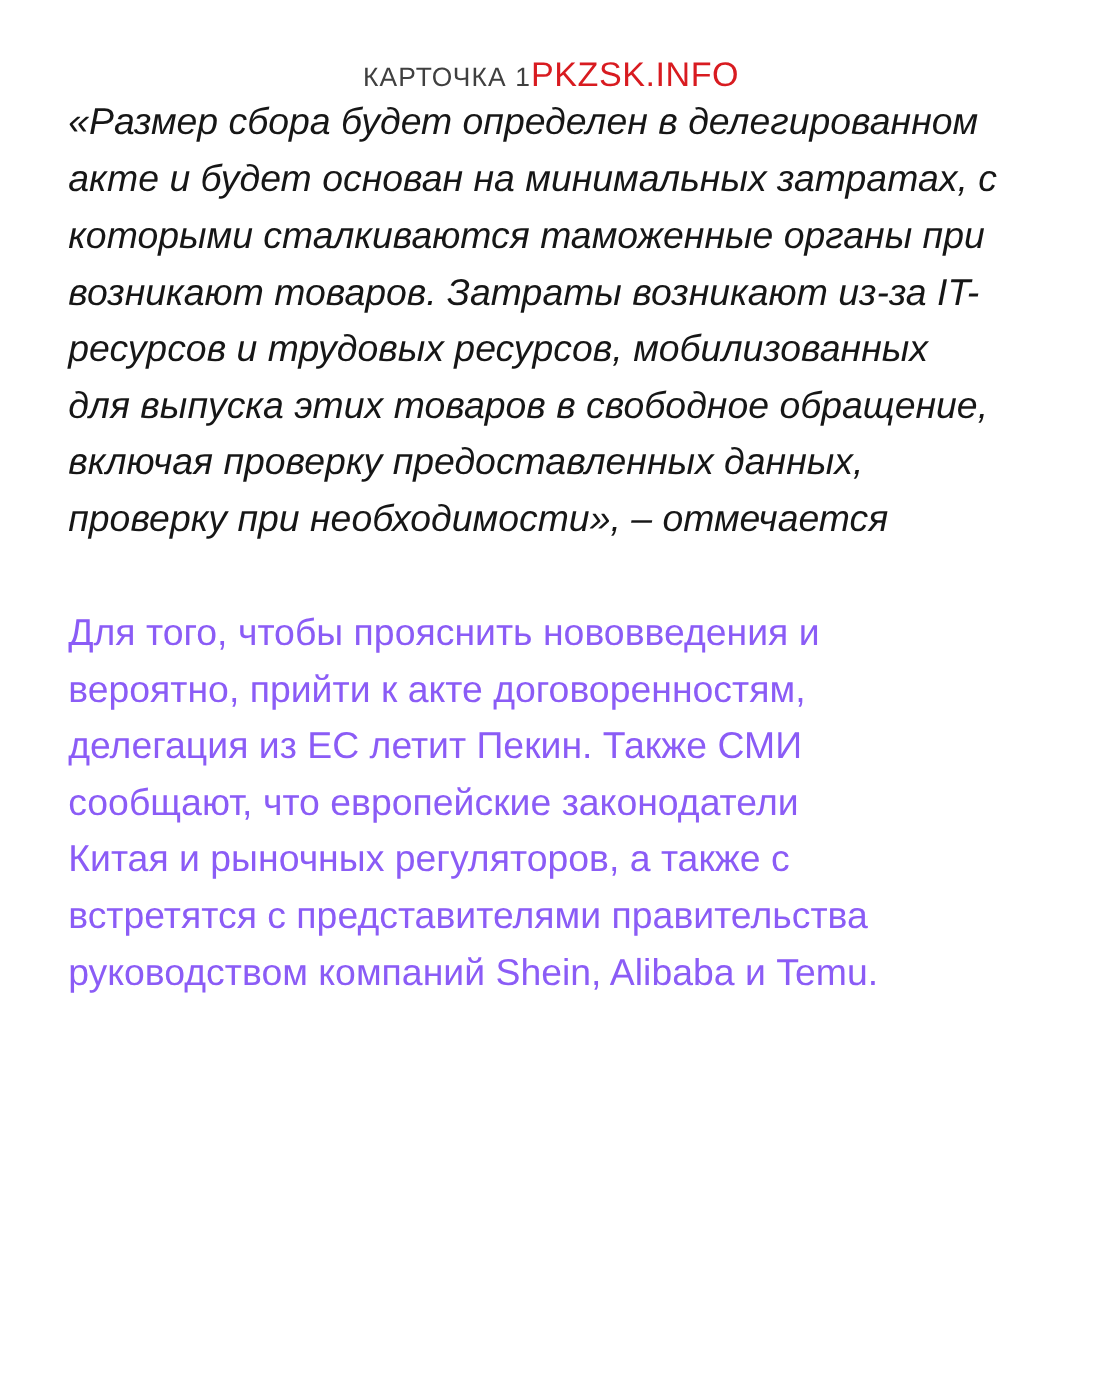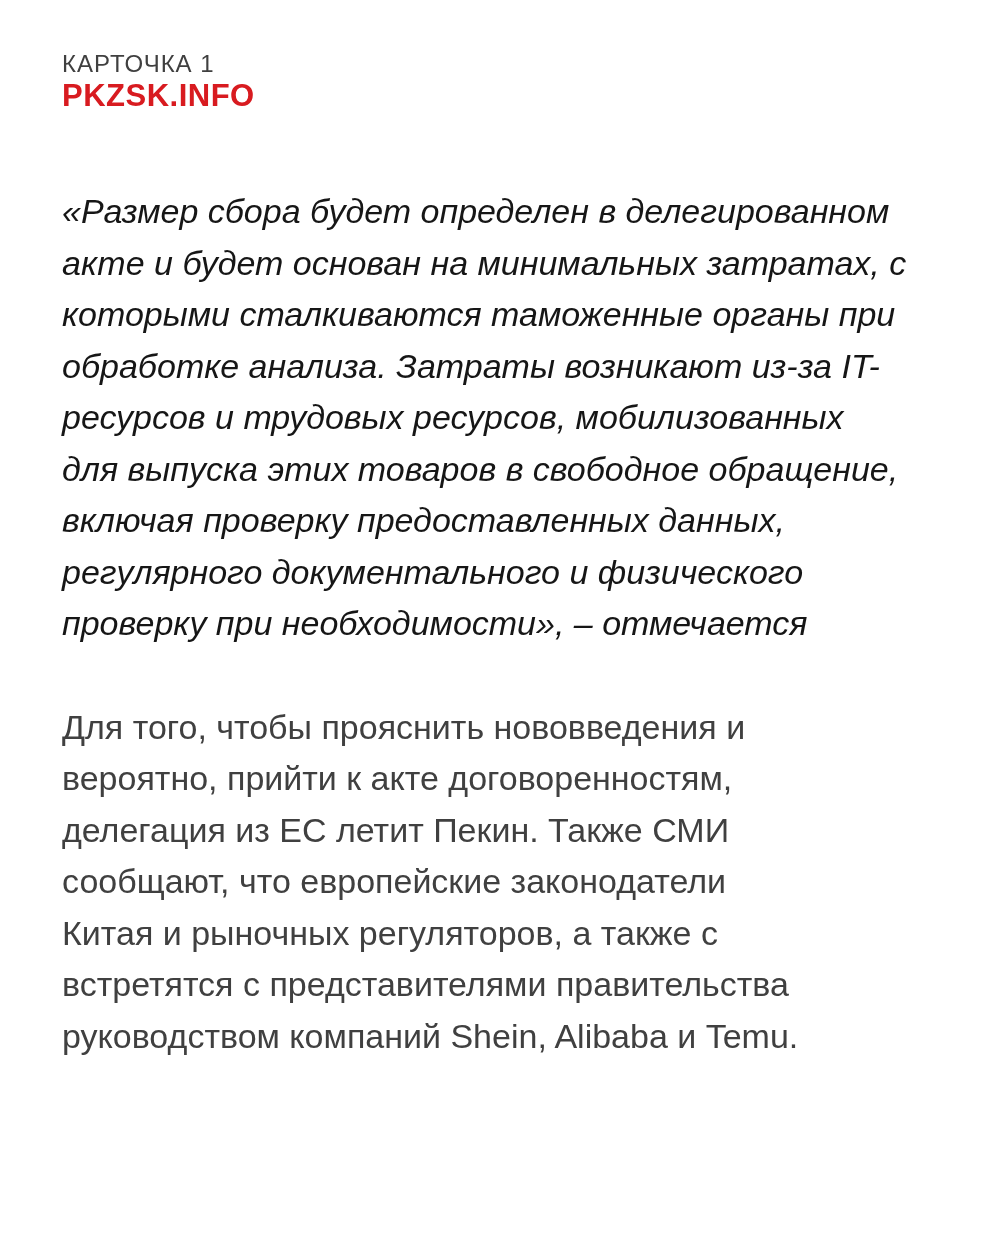--- a/index.html
+++ b/index.html
@@ -18,71 +18,68 @@
     box-sizing: border-box;
     width: 1000px;
     height: 1250px;
     padding: 50px 60px 0 62px;
     background: #ffffff;
   }
   .header {
     display: flex;
     justify-content: center;
     align-items: baseline;
-    flex-direction: column;
   }
   .card-label {
     font-size: 24px;
     font-weight: 400;
     color: #404040;
     letter-spacing: 1px;
   }
   .site-logo {
     font-size: 31px;
-    font-weight: 700;
+    font-weight: 400;
     color: #d81b20;
     letter-spacing: 0.5px;
   }
   .quote-paragraph {
-    margin-top: 72px;
     font-size: 34px;
     font-style: italic;
     line-height: 51.5px;
     color: #161616;
   }
   .body-paragraph {
     margin-top: 52px;
     font-size: 34px;
     font-style: normal;
     line-height: 51.5px;
-    color: #404040;
+    color: #8b5cf6;
   }
   .text-line {
     white-space: nowrap;
   }
 </style>
 </head>
 <body>
 
 <div class="card">
 
   <div class="header">
     <span class="card-label">КАРТОЧКА 1</span>
     <span class="site-logo">PKZSK.INFO</span>
   </div>
 
   <div class="quote-paragraph">
     <div class="text-line">«Размер сбора будет определен в делегированном</div>
     <div class="text-line">акте и будет основан на минимальных затратах, с</div>
     <div class="text-line">которыми сталкиваются таможенные органы при</div>
-    <div class="text-line">обработке анализа. Затраты возникают из-за IT-</div>
+    <div class="text-line">возникают товаров. Затраты возникают из-за IT-</div>
     <div class="text-line">ресурсов и трудовых ресурсов, мобилизованных</div>
     <div class="text-line">для выпуска этих товаров в свободное обращение,</div>
     <div class="text-line">включая проверку предоставленных данных,</div>
-    <div class="text-line">регулярного документального и физического</div>
     <div class="text-line">проверку при необходимости», – отмечается</div>
   </div>
 
   <div class="body-paragraph">
     <div class="text-line">Для того, чтобы прояснить нововведения и</div>
     <div class="text-line">вероятно, прийти к акте договоренностям,</div>
     <div class="text-line">делегация из ЕС летит Пекин. Также СМИ</div>
     <div class="text-line">сообщают, что европейские законодатели</div>
     <div class="text-line">Китая и рыночных регуляторов, а также с</div>
     <div class="text-line">встретятся с представителями правительства</div>

